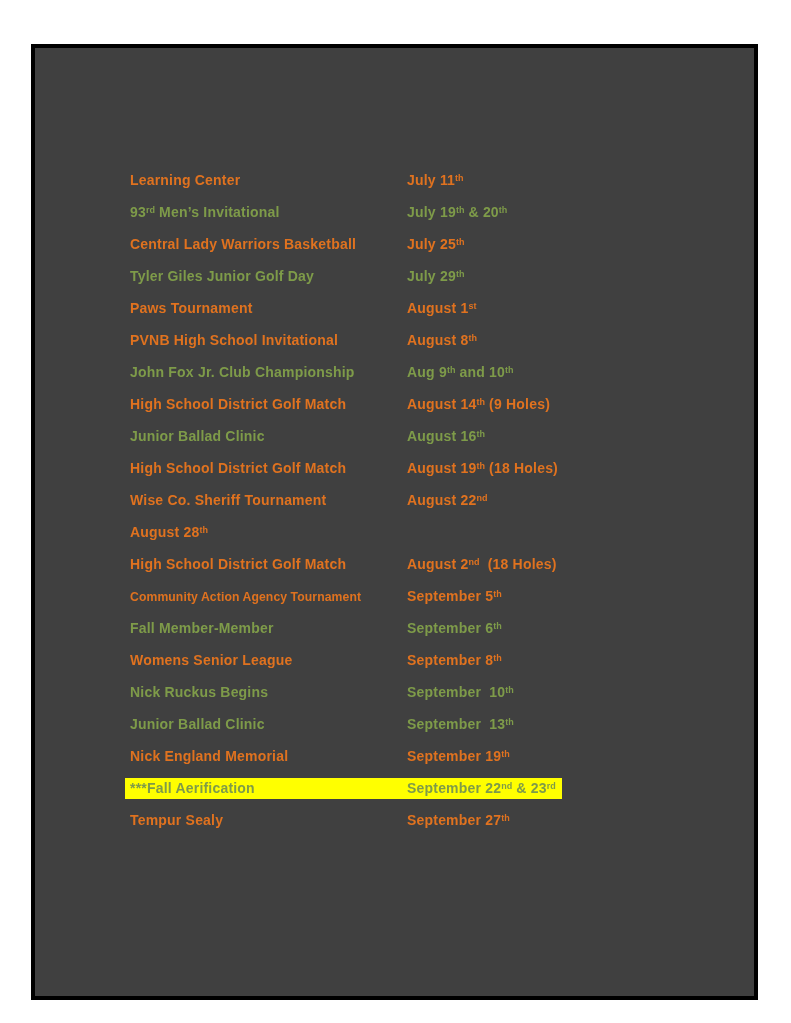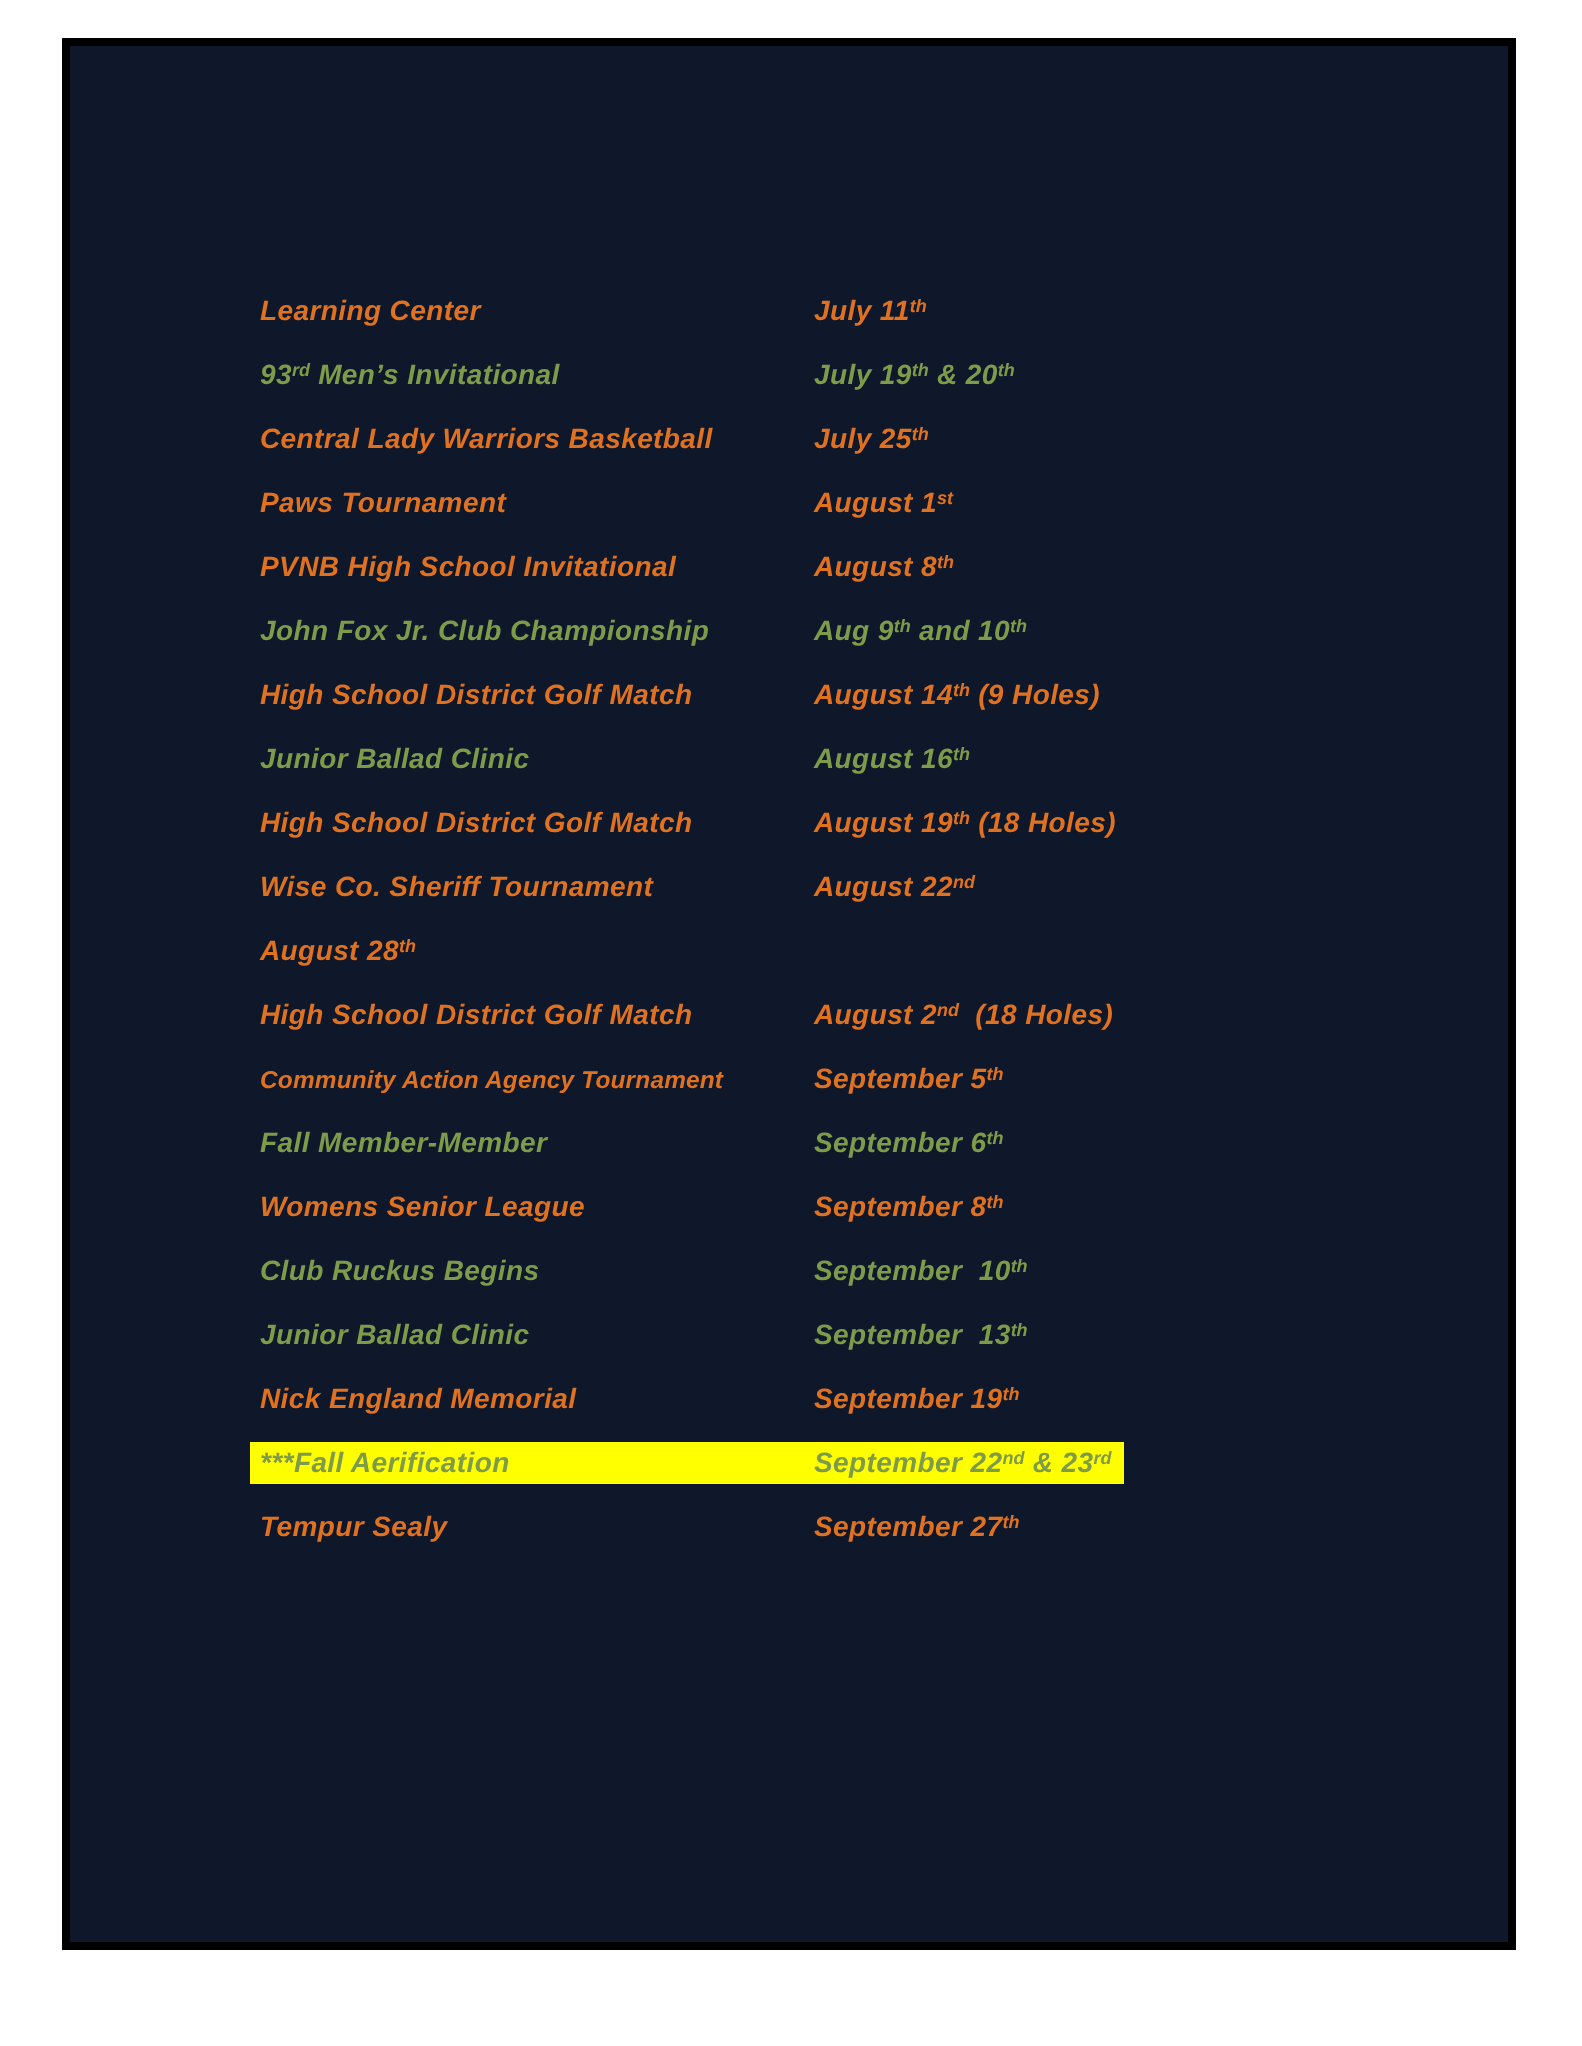--- a/index.html
+++ b/index.html
@@ -11,27 +11,26 @@
     position: relative;
     width: 791px;
     height: 1023px;
     background: #ffffff;
     overflow: hidden;
     font-family: "Liberation Sans", "DejaVu Sans", sans-serif;
   }
   .page-frame {
     position: absolute;
     left: 31px;
-    top: 19px;
+    top: 44px;
     width: 719px;
     height: 948px;
     border: 4px solid #000000;
-    background: #0f172a;
+    background: #404040;
     box-sizing: content-box;
-    font-style: italic;
   }
   .events-list {
     position: absolute;
     left: 95px;
     top: 116px;
     width: 620px;
   }
   .event-row {
     height: 32px;
     display: flex;
@@ -88,20 +87,26 @@
           </div>
         </div>
         <div class="event-row">
           <div class="row-inner">
             <div class="event-name" style="color: rgb(224, 114, 31);">Central Lady Warriors Basketball</div>
             <div class="event-date" style="color: rgb(224, 114, 31);">July 25<sup>th</sup></div>
           </div>
         </div>
         <div class="event-row">
           <div class="row-inner">
+            <div class="event-name" style="color: rgb(126, 155, 73);">Tyler Giles Junior Golf Day</div>
+            <div class="event-date" style="color: rgb(126, 155, 73);">July 29<sup>th</sup></div>
+          </div>
+        </div>
+        <div class="event-row">
+          <div class="row-inner">
             <div class="event-name" style="color: rgb(224, 114, 31);">Paws Tournament</div>
             <div class="event-date" style="color: rgb(224, 114, 31);">August 1<sup>st</sup></div>
           </div>
         </div>
         <div class="event-row">
           <div class="row-inner">
             <div class="event-name" style="color: rgb(224, 114, 31);">PVNB High School Invitational</div>
             <div class="event-date" style="color: rgb(224, 114, 31);">August 8<sup>th</sup></div>
           </div>
         </div>
@@ -159,21 +164,21 @@
           </div>
         </div>
         <div class="event-row">
           <div class="row-inner">
             <div class="event-name" style="color: rgb(224, 114, 31);">Womens Senior League</div>
             <div class="event-date" style="color: rgb(224, 114, 31);">September 8<sup>th</sup></div>
           </div>
         </div>
         <div class="event-row">
           <div class="row-inner">
-            <div class="event-name" style="color: rgb(126, 155, 73);">Club Ruckus Begins</div>
+            <div class="event-name" style="color: rgb(126, 155, 73);">Nick Ruckus Begins</div>
             <div class="event-date" style="color: rgb(126, 155, 73); text-align: right;">September&nbsp; 10<sup>th</sup></div>
           </div>
         </div>
         <div class="event-row">
           <div class="row-inner">
             <div class="event-name" style="color: rgb(126, 155, 73);">Junior Ballad Clinic</div>
             <div class="event-date" style="color: rgb(126, 155, 73);">September&nbsp; 13<sup>th</sup></div>
           </div>
         </div>
         <div class="event-row">

